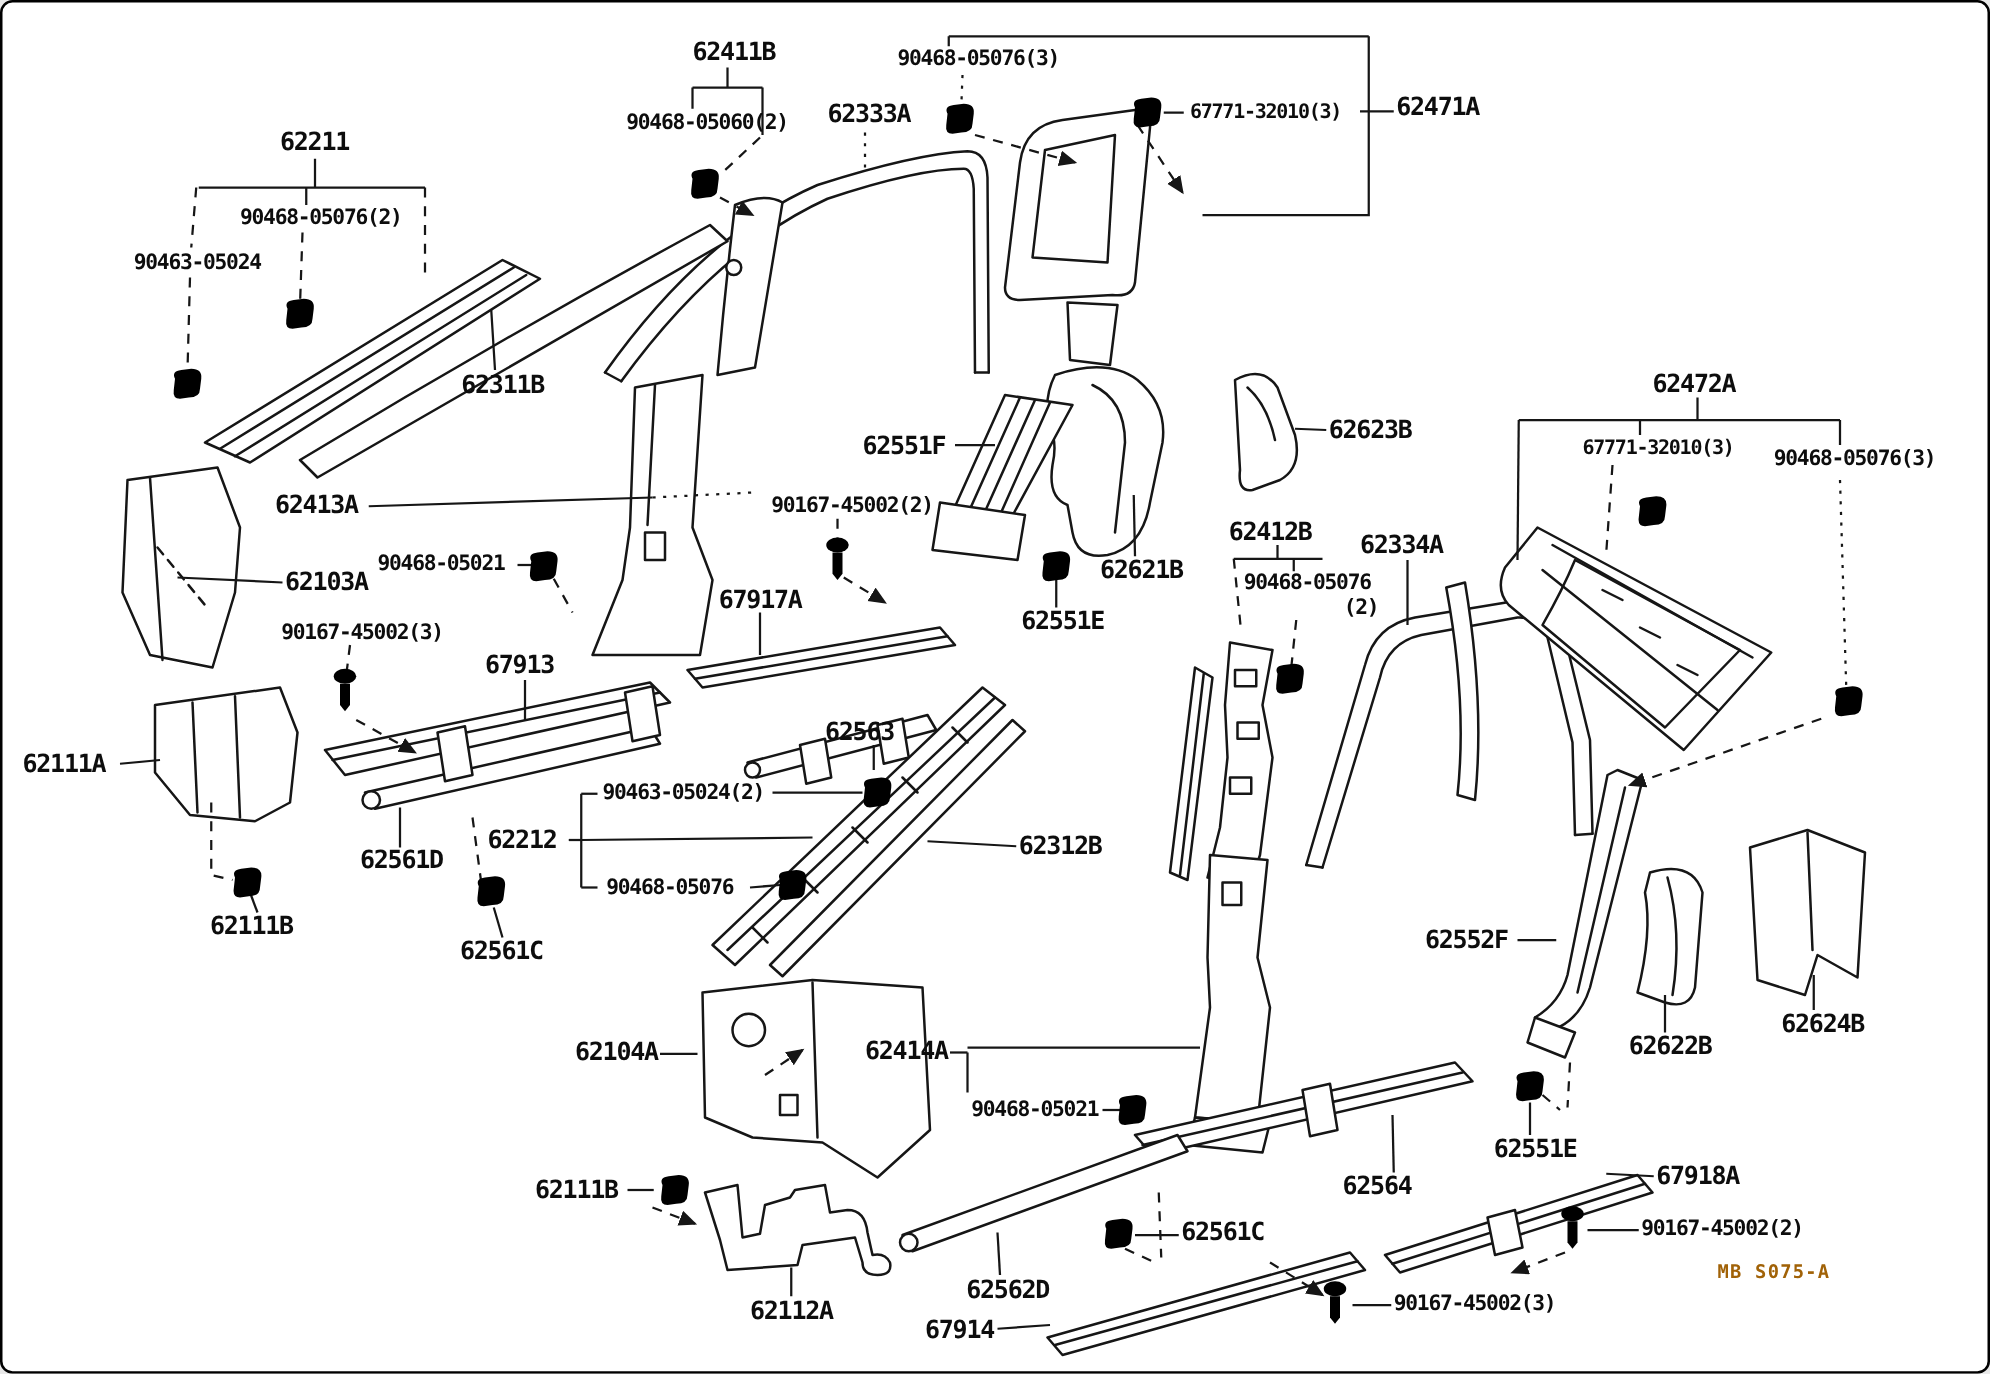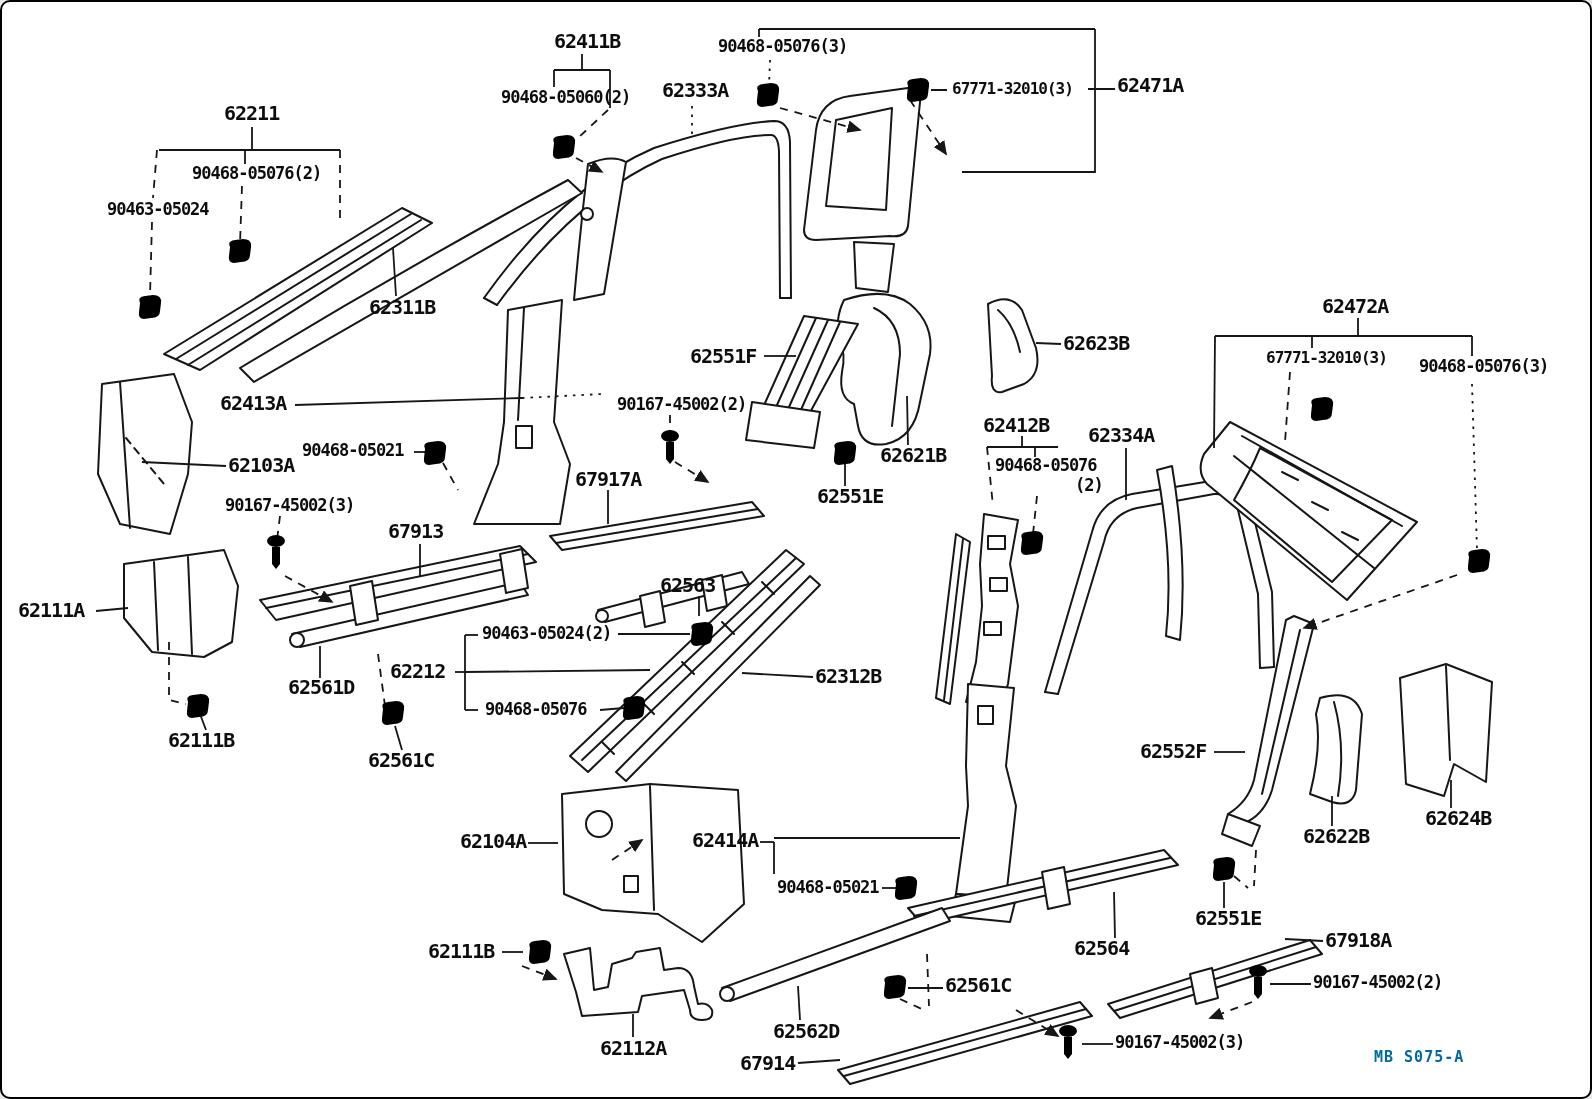--- a/index.html
+++ b/index.html
@@ -9,22 +9,22 @@
   svg{position:absolute;left:0;top:0;}
   .ld{fill:none;stroke:#161616;stroke-width:1.8px;}
   .d1{stroke-dasharray:8 7;}
   .d2{stroke-dasharray:2.5 6;}
   .lbl{font-family:"DejaVu Sans Mono","Liberation Mono",monospace;font-weight:700;
        fill:#0d0d0d;letter-spacing:-1px;}
   #parts path,#parts rect,#parts circle{stroke:#161616;stroke-width:2px;fill:#fff;
        stroke-linejoin:round;stroke-linecap:round;}
   #parts .nf{fill:none;}
   #parts .dsh{fill:none;stroke-dasharray:7 6;}
-  .sheet-code{position:absolute;left:1372px;top:1046px;font-weight:700;font-size:15px;
-       color:#0369a1;letter-spacing:1px;}
+  .sheet-code{position:absolute;left:1372px;top:1006px;font-weight:700;font-size:15px;
+       color:#a16207;letter-spacing:1px;}
 </style>
 </head>
 <body>
 
 <div class="canvas">
   <svg id="diagram" width="1592" height="1099" viewBox="0 0 1592 1099">
     <defs>
       <marker id="arr" markerWidth="9" markerHeight="9" refX="7" refY="3.5" orient="auto">
         <path d="M0,0 L8,3.5 L0,7 Z" fill="#161616"></path>
       </marker>

